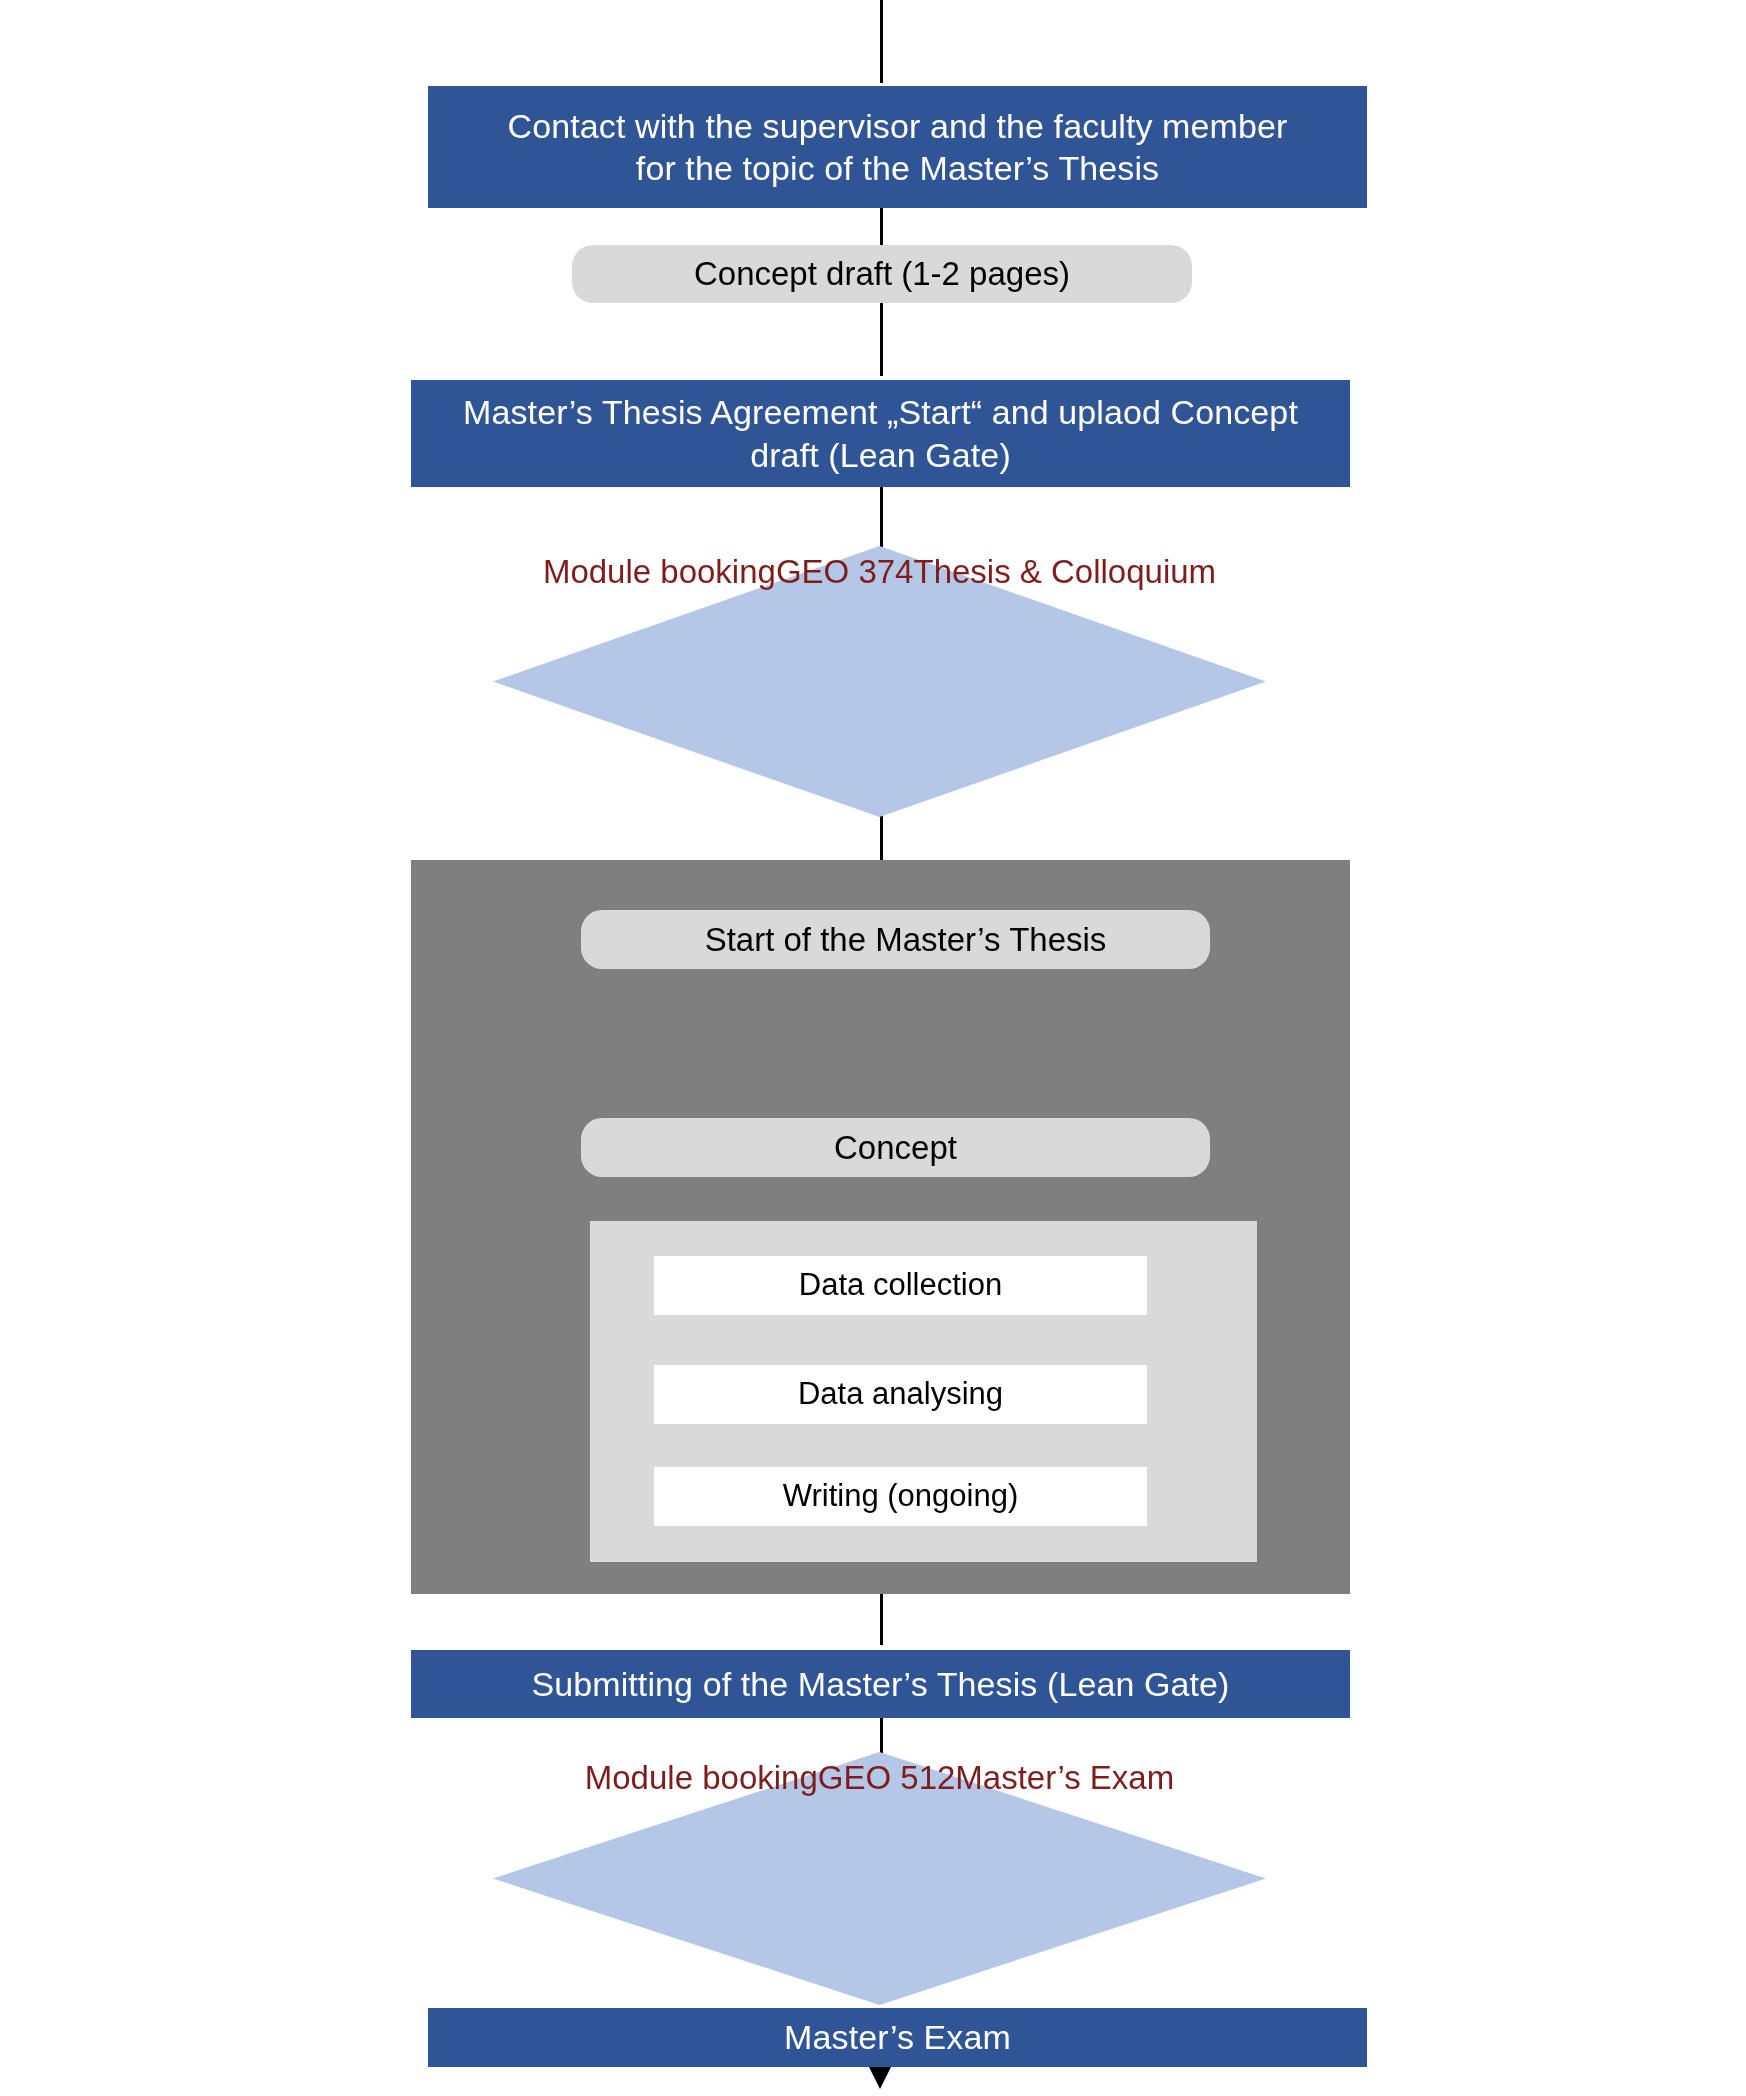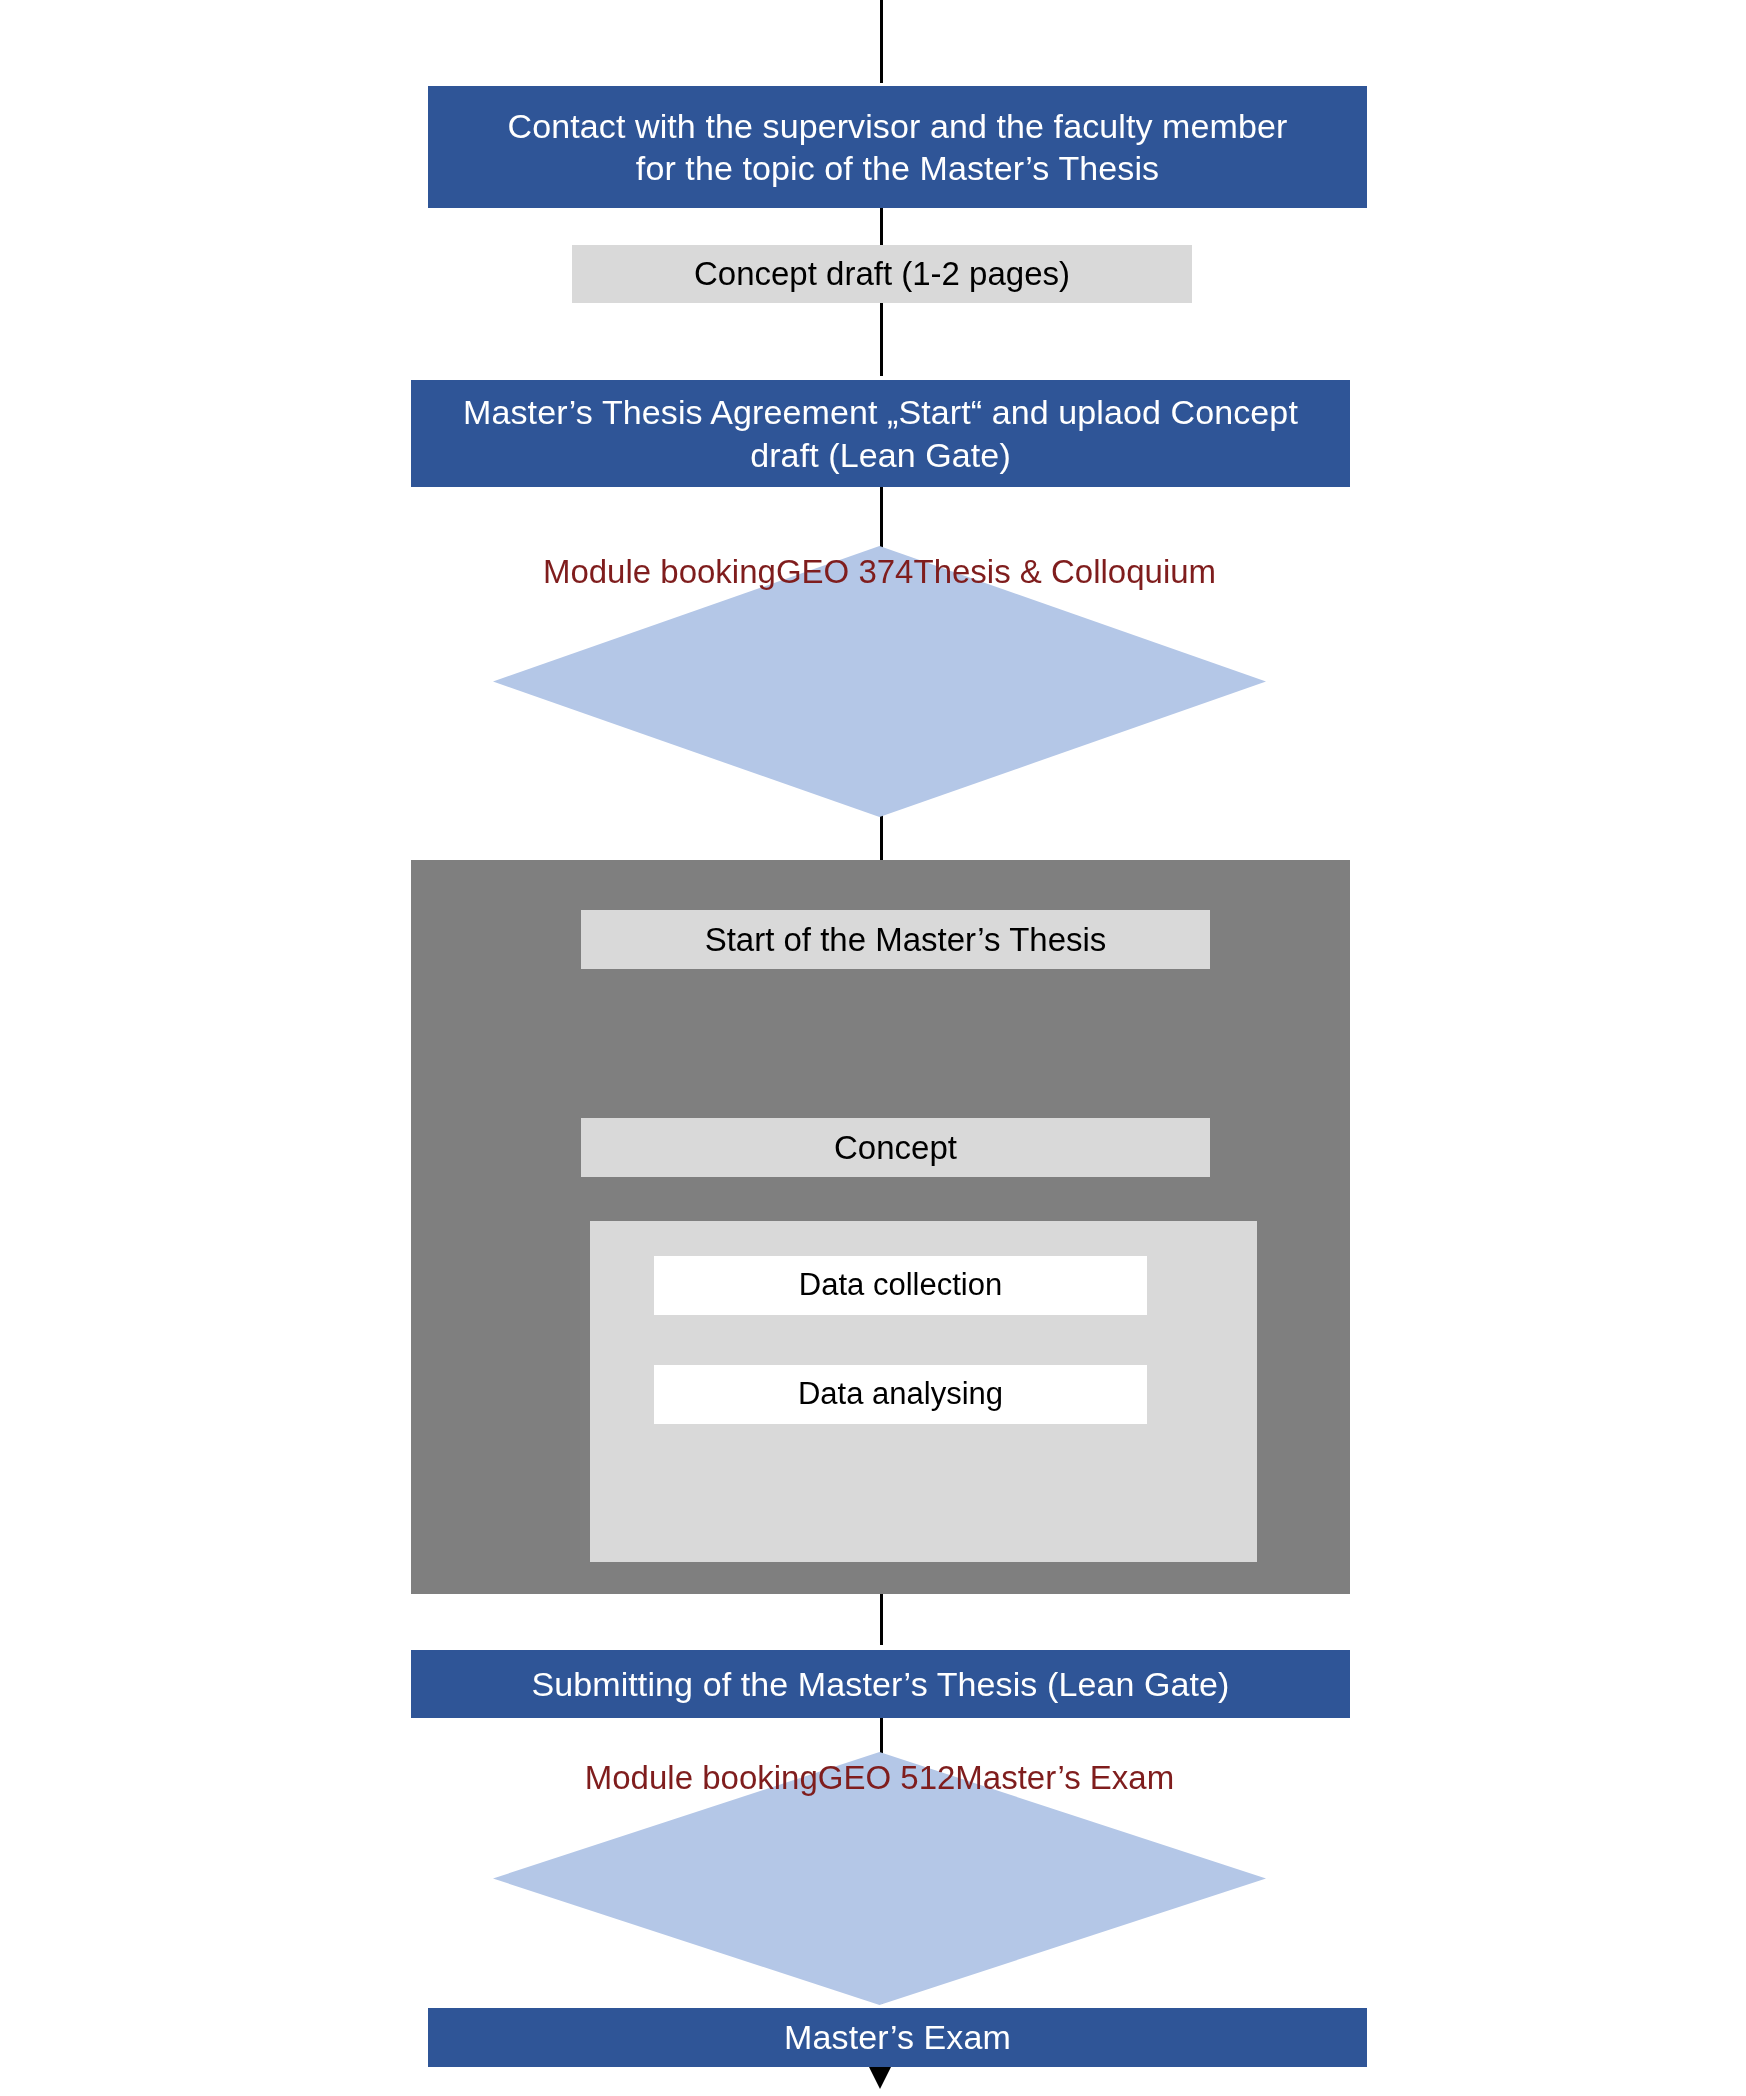--- a/index.html
+++ b/index.html
@@ -55,20 +55,21 @@
     font-size: 34px;
     font-weight: 400;
     letter-spacing: 0.1px;
     margin-top: 6px;
   }
 
   .node-gray-bar {
     background: #D9D9D9;
     color: #000000;
     font-size: 33px;
+    border-radius: 21px;
   }
 
   .node-white-bar {
     background: #ffffff;
     color: #000000;
     font-size: 31px;
   }
 
   
   .diamond-wrap {
@@ -173,20 +174,23 @@
     <div class="inner-group" style="left:179px; top:361px; width:627px; height:341px;">
 
       <div class="node node-white-bar" style="left:64px; top:35px; width:493px; height:59px;">
         <span>Data collection</span>
       </div>
 
       <div class="node node-white-bar" style="left:64px; top:144px; width:493px; height:59px;">
         <span>Data analysing</span>
       </div>
 
+      <div class="node node-white-bar" style="left:64px; top:246px; width:493px; height:59px;">
+        <span>Writing (ongoing)</span>
+      </div>
     </div>
   </div>
 
   <div class="node node-blue" style="left:411px; top:1644px; width:939px; height:68px;">
     <span>Submitting of the Master’s Thesis (Lean Gate)</span>
   </div>
 
   <div class="diamond-wrap" style="left:493px; top:1752px; width:773px; height:253px;">
     <div class="diamond-shape"></div>
     <div class="diamond-label">

